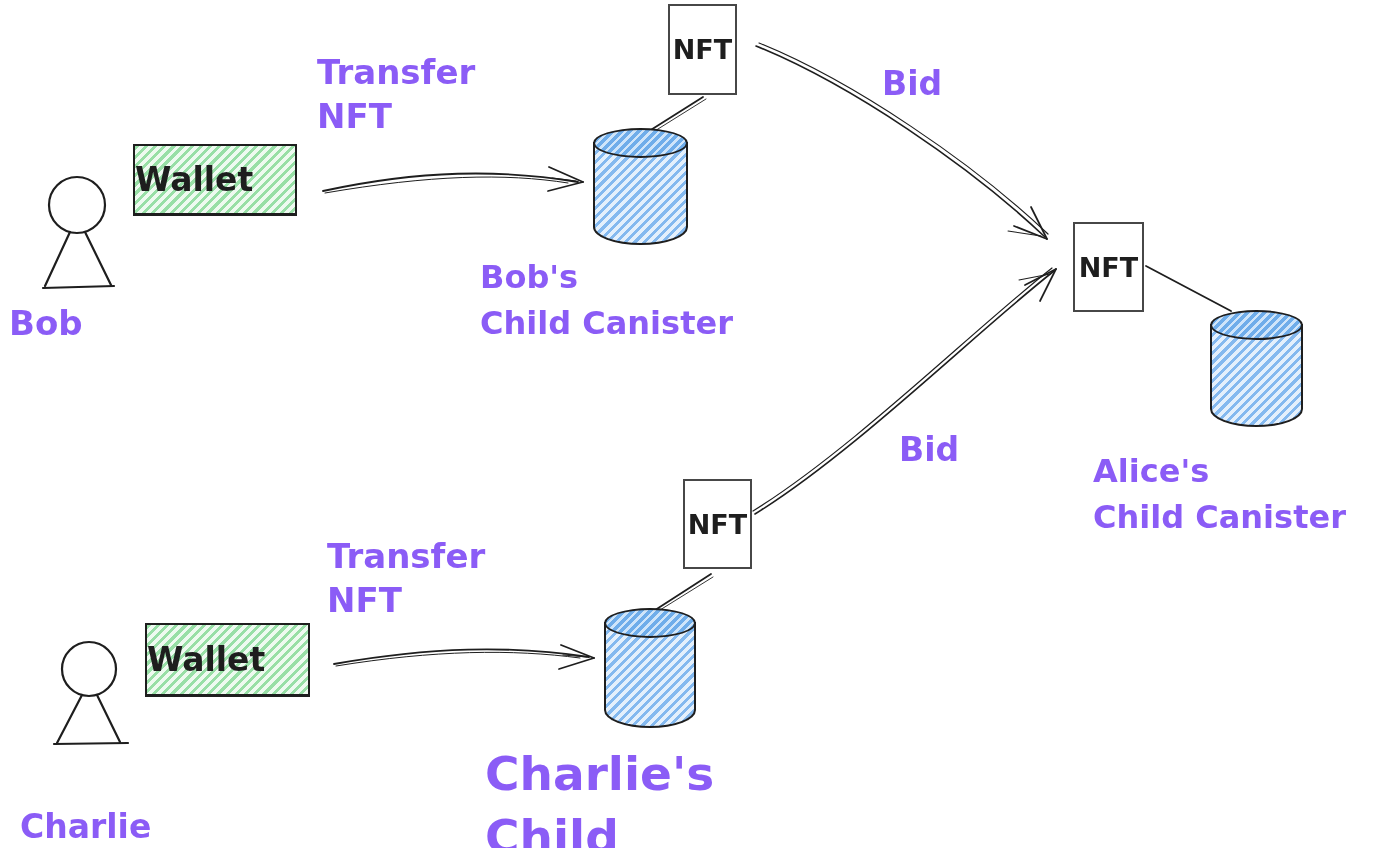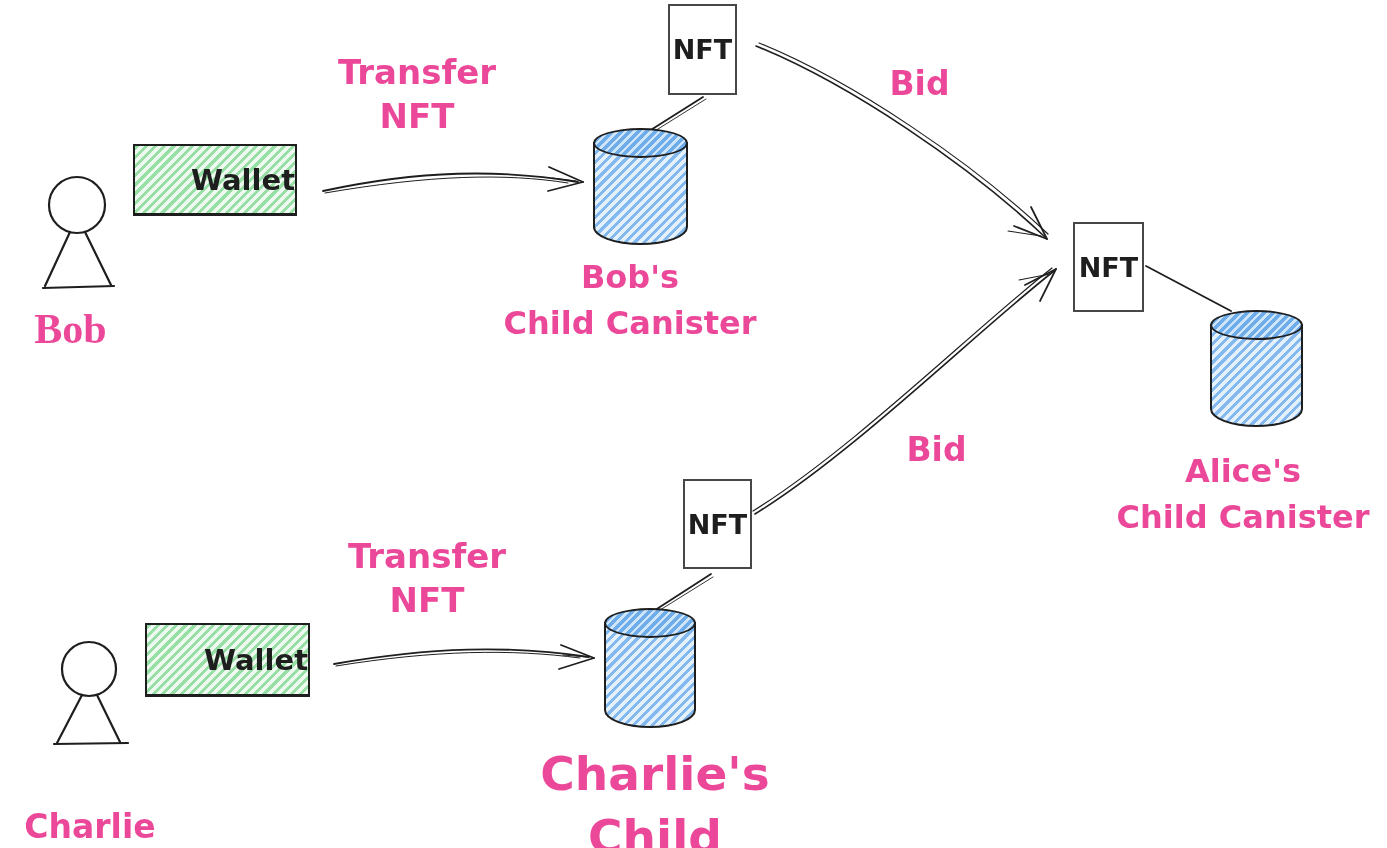--- a/index.html
+++ b/index.html
@@ -4,29 +4,29 @@
 <style>
   html,body { margin:0; padding:0; background:#ffffff; }
   .canvas {
     position:relative; width:1387px; height:848px;
     background:#ffffff; overflow:hidden;
     font-family:"DejaVu Sans", sans-serif; color:#1e1e1e;
   }
   .overlay { position:absolute; left:0; top:0; width:1387px; height:848px; }
   .overlay * { fill:none; stroke:#1e1e1e; stroke-linecap:round; stroke-linejoin:round; }
 
-  .lbl { position:absolute; font-weight:bold; text-align:center; color:#ec4899; line-height:1.4; }
+  .lbl { position:absolute; font-weight:bold; text-align:left; color:#8b5cf6; line-height:1.4; }
   .lbl span { display:block; }
 
   .wallet {
     position:absolute; box-sizing:border-box;
     border:2px solid #1e1e1e; border-bottom-width:3px;
     background-image:repeating-linear-gradient(135deg, #98dfa6 0 3px, #eefaf0 3px 6.5px);
-    display:flex; align-items:center; justify-content:flex-end;
-    font-size:29px; font-weight:bold;
+    display:flex; align-items:center; justify-content:flex-start;
+    font-size:33px; font-weight:bold;
   }
   .nftbox {
     position:absolute; box-sizing:border-box;
     border:2px solid #474747; background:#ffffff;
     display:flex; align-items:center; justify-content:center;
     font-size:27px; font-weight:bold;
   }
   .canister { position:absolute; }
   .cyl-body {
     position:absolute; left:0; top:14px; width:100%; height:calc(100% - 14px);
@@ -129,21 +129,21 @@
   </div>
   <div class="canister" style="left:604px;top:608px;width:92px;height:120px;">
     <div class="cyl-body"></div>
     <div class="cyl-top"></div>
   </div>
   <div class="canister" style="left:1210px;top:310px;width:93px;height:117px;">
     <div class="cyl-body"></div>
     <div class="cyl-top"></div>
   </div>
 
-  <div class="lbl" style="left:18px;top:300px;width:105px;font-size:42px;font-family:Liberation Serif, serif;">Bob</div>
+  <div class="lbl" style="left:9px;top:300px;width:105px;font-size:34px;">Bob</div>
   <div class="lbl" style="left:20px;top:804px;width:140px;font-size:33px;">Charlie</div>
 
   <div class="lbl" style="left:317px;top:50px;width:200px;font-size:34px;line-height:1.3;">
     <span>Transfer</span>
     <span>NFT</span>
   </div>
   <div class="lbl" style="left:327px;top:534px;width:200px;font-size:34px;line-height:1.3;">
     <span>Transfer</span>
     <span>NFT</span>
   </div>

